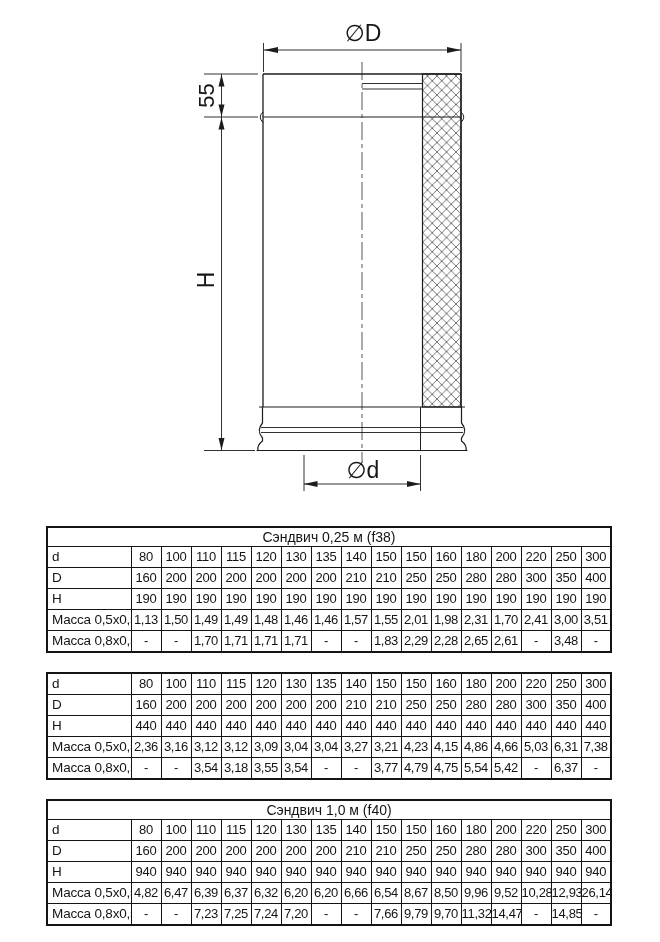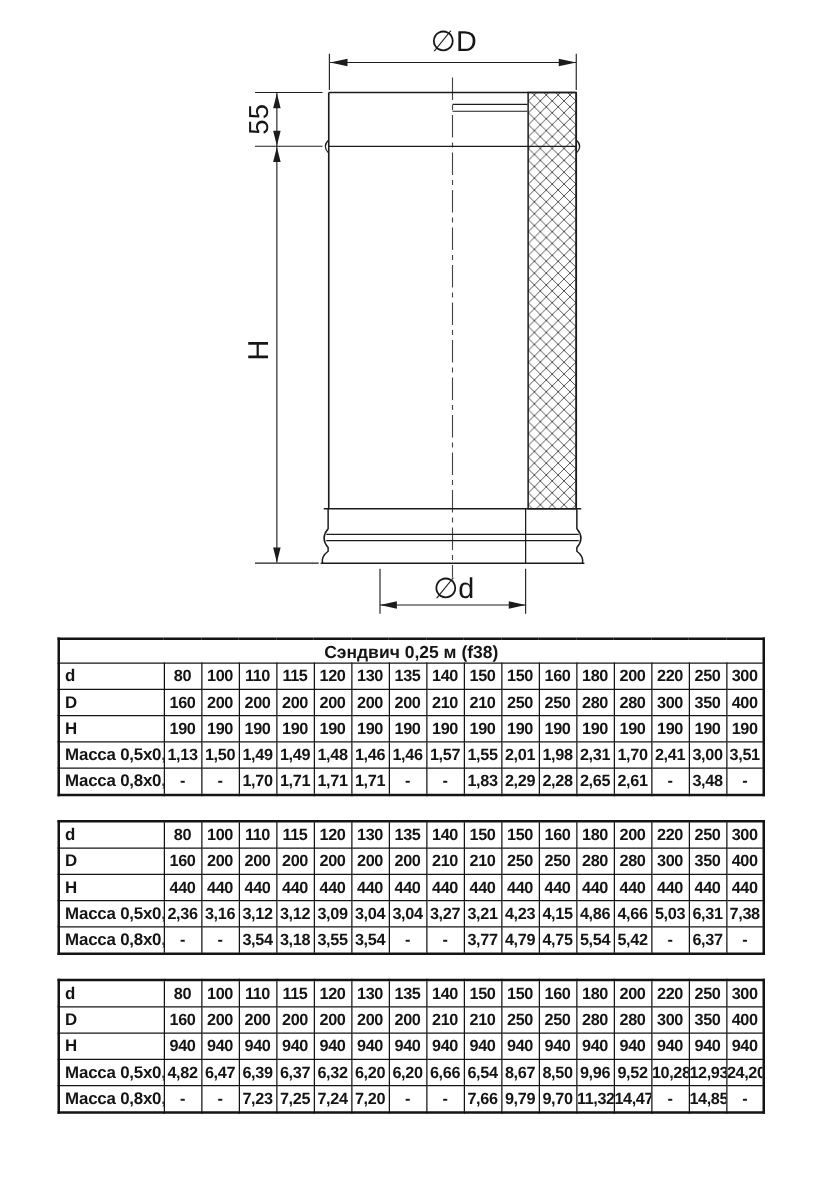--- a/index.html
+++ b/index.html
@@ -5,21 +5,21 @@
   html,body{margin:0;padding:0}
   body{
     width:660px;height:942px;background:#ffffff;position:relative;
     font-family:"Liberation Sans",sans-serif;color:#111;
   }
   .drawing{position:absolute;top:0;left:0;width:660px;height:505px}
   svg text{font-family:"Liberation Sans",sans-serif;fill:#161616}
   .tables{position:absolute;top:510px;left:46px;width:568px}
   table.spec{
     border-collapse:collapse;table-layout:fixed;width:566px;
-    margin:0 0 19px 0;border:2px solid #141414;background:#fff;font-weight:bold;
+    margin:16px 0 19px 0;border:2px solid #141414;background:#fff;
   }
   table.spec td{
     border:1px solid #141414;height:20px;line-height:20px;
     font-size:13px;letter-spacing:-0.3px;text-align:center;
     padding:0;white-space:nowrap;overflow:hidden;color:#141414;
   }
   table.spec td.title{height:18px;line-height:18px;font-size:14px;letter-spacing:0}
   table.spec td.rowlabel{text-align:left;padding-left:4px;font-size:13.5px;letter-spacing:-0.2px}
 </style>
 </head>
@@ -352,20 +352,23 @@
         <col>
         <col>
         <col>
         <col>
         <col>
         <col>
         <col>
       </colgroup>
       <tbody>
         <tr>
+          <td colspan="17" class="title">Сэндвич 1,0 м (f40)</td>
+        </tr>
+        <tr>
           <td class="rowlabel">d</td>
           <td>80</td>
           <td>100</td>
           <td>110</td>
           <td>115</td>
           <td>120</td>
           <td>130</td>
           <td>135</td>
           <td>140</td>
           <td>150</td>
@@ -425,21 +428,21 @@
           <td>6,20</td>
           <td>6,20</td>
           <td>6,66</td>
           <td>6,54</td>
           <td>8,67</td>
           <td>8,50</td>
           <td>9,96</td>
           <td>9,52</td>
           <td>10,28</td>
           <td>12,93</td>
-          <td>24,20</td>
+          <td>26,14</td>
         </tr>
         <tr>
           <td class="rowlabel">Масса 0,8х0,5</td>
           <td>-</td>
           <td>-</td>
           <td>7,23</td>
           <td>7,25</td>
           <td>7,24</td>
           <td>7,20</td>
           <td>-</td>

